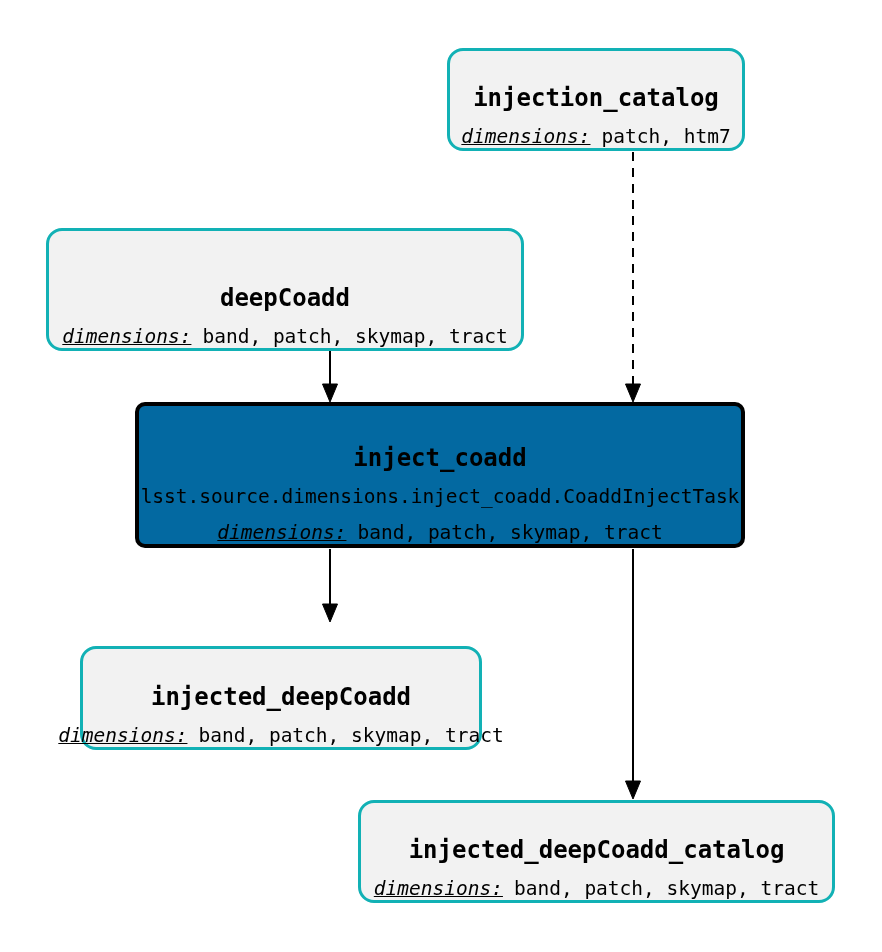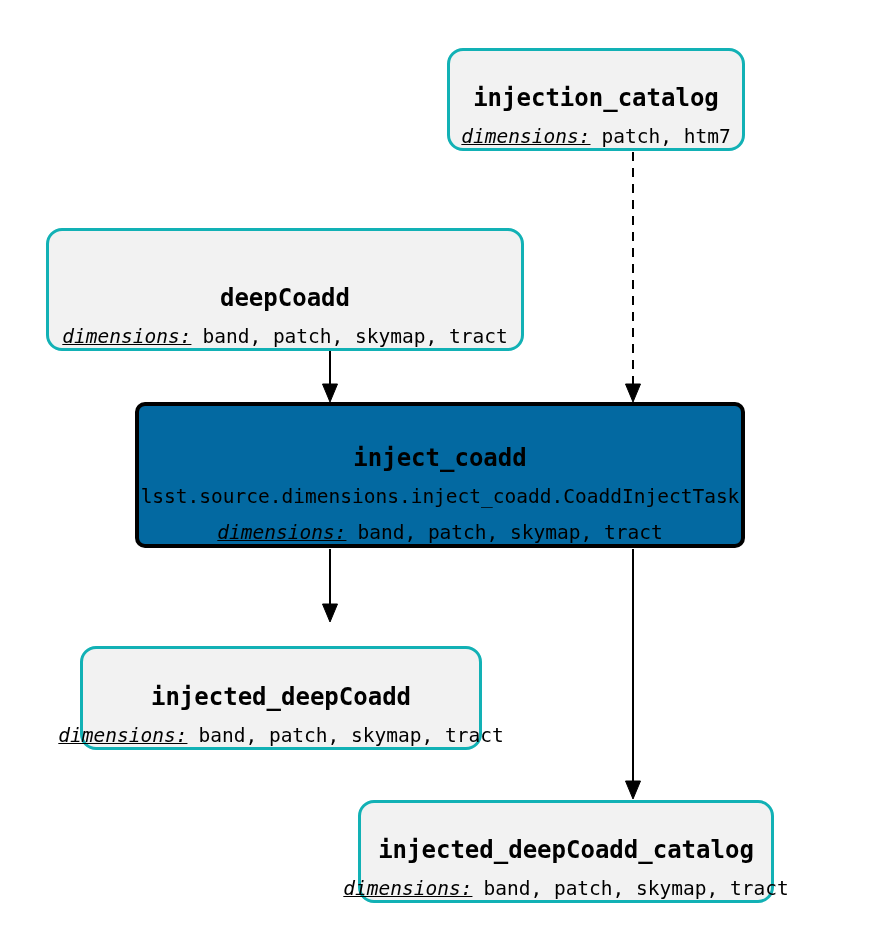--- a/index.html
+++ b/index.html
@@ -102,20 +102,20 @@
     </div>
   </div>
 
   <div class="node dataset" style="left:46px; top:646px; width:402px; height:104px;margin-left:34px;">
     <div class="node-title">injected_deepCoadd</div>
     <div class="node-line">
       <span class="dim-label">dimensions:</span><span>band, patch, skymap, tract</span>
     </div>
   </div>
 
-  <div class="node dataset" style="left:358px; top:800px; width:416px; height:103px;">
+  <div class="node dataset" style="left:358px; top:800px; width:477px; height:103px;">
     <div class="node-title">injected_deepCoadd_catalog</div>
     <div class="node-line">
       <span class="dim-label">dimensions:</span><span>band, patch, skymap, tract</span>
     </div>
   </div>
 
 </div>
 
 </body></html>

